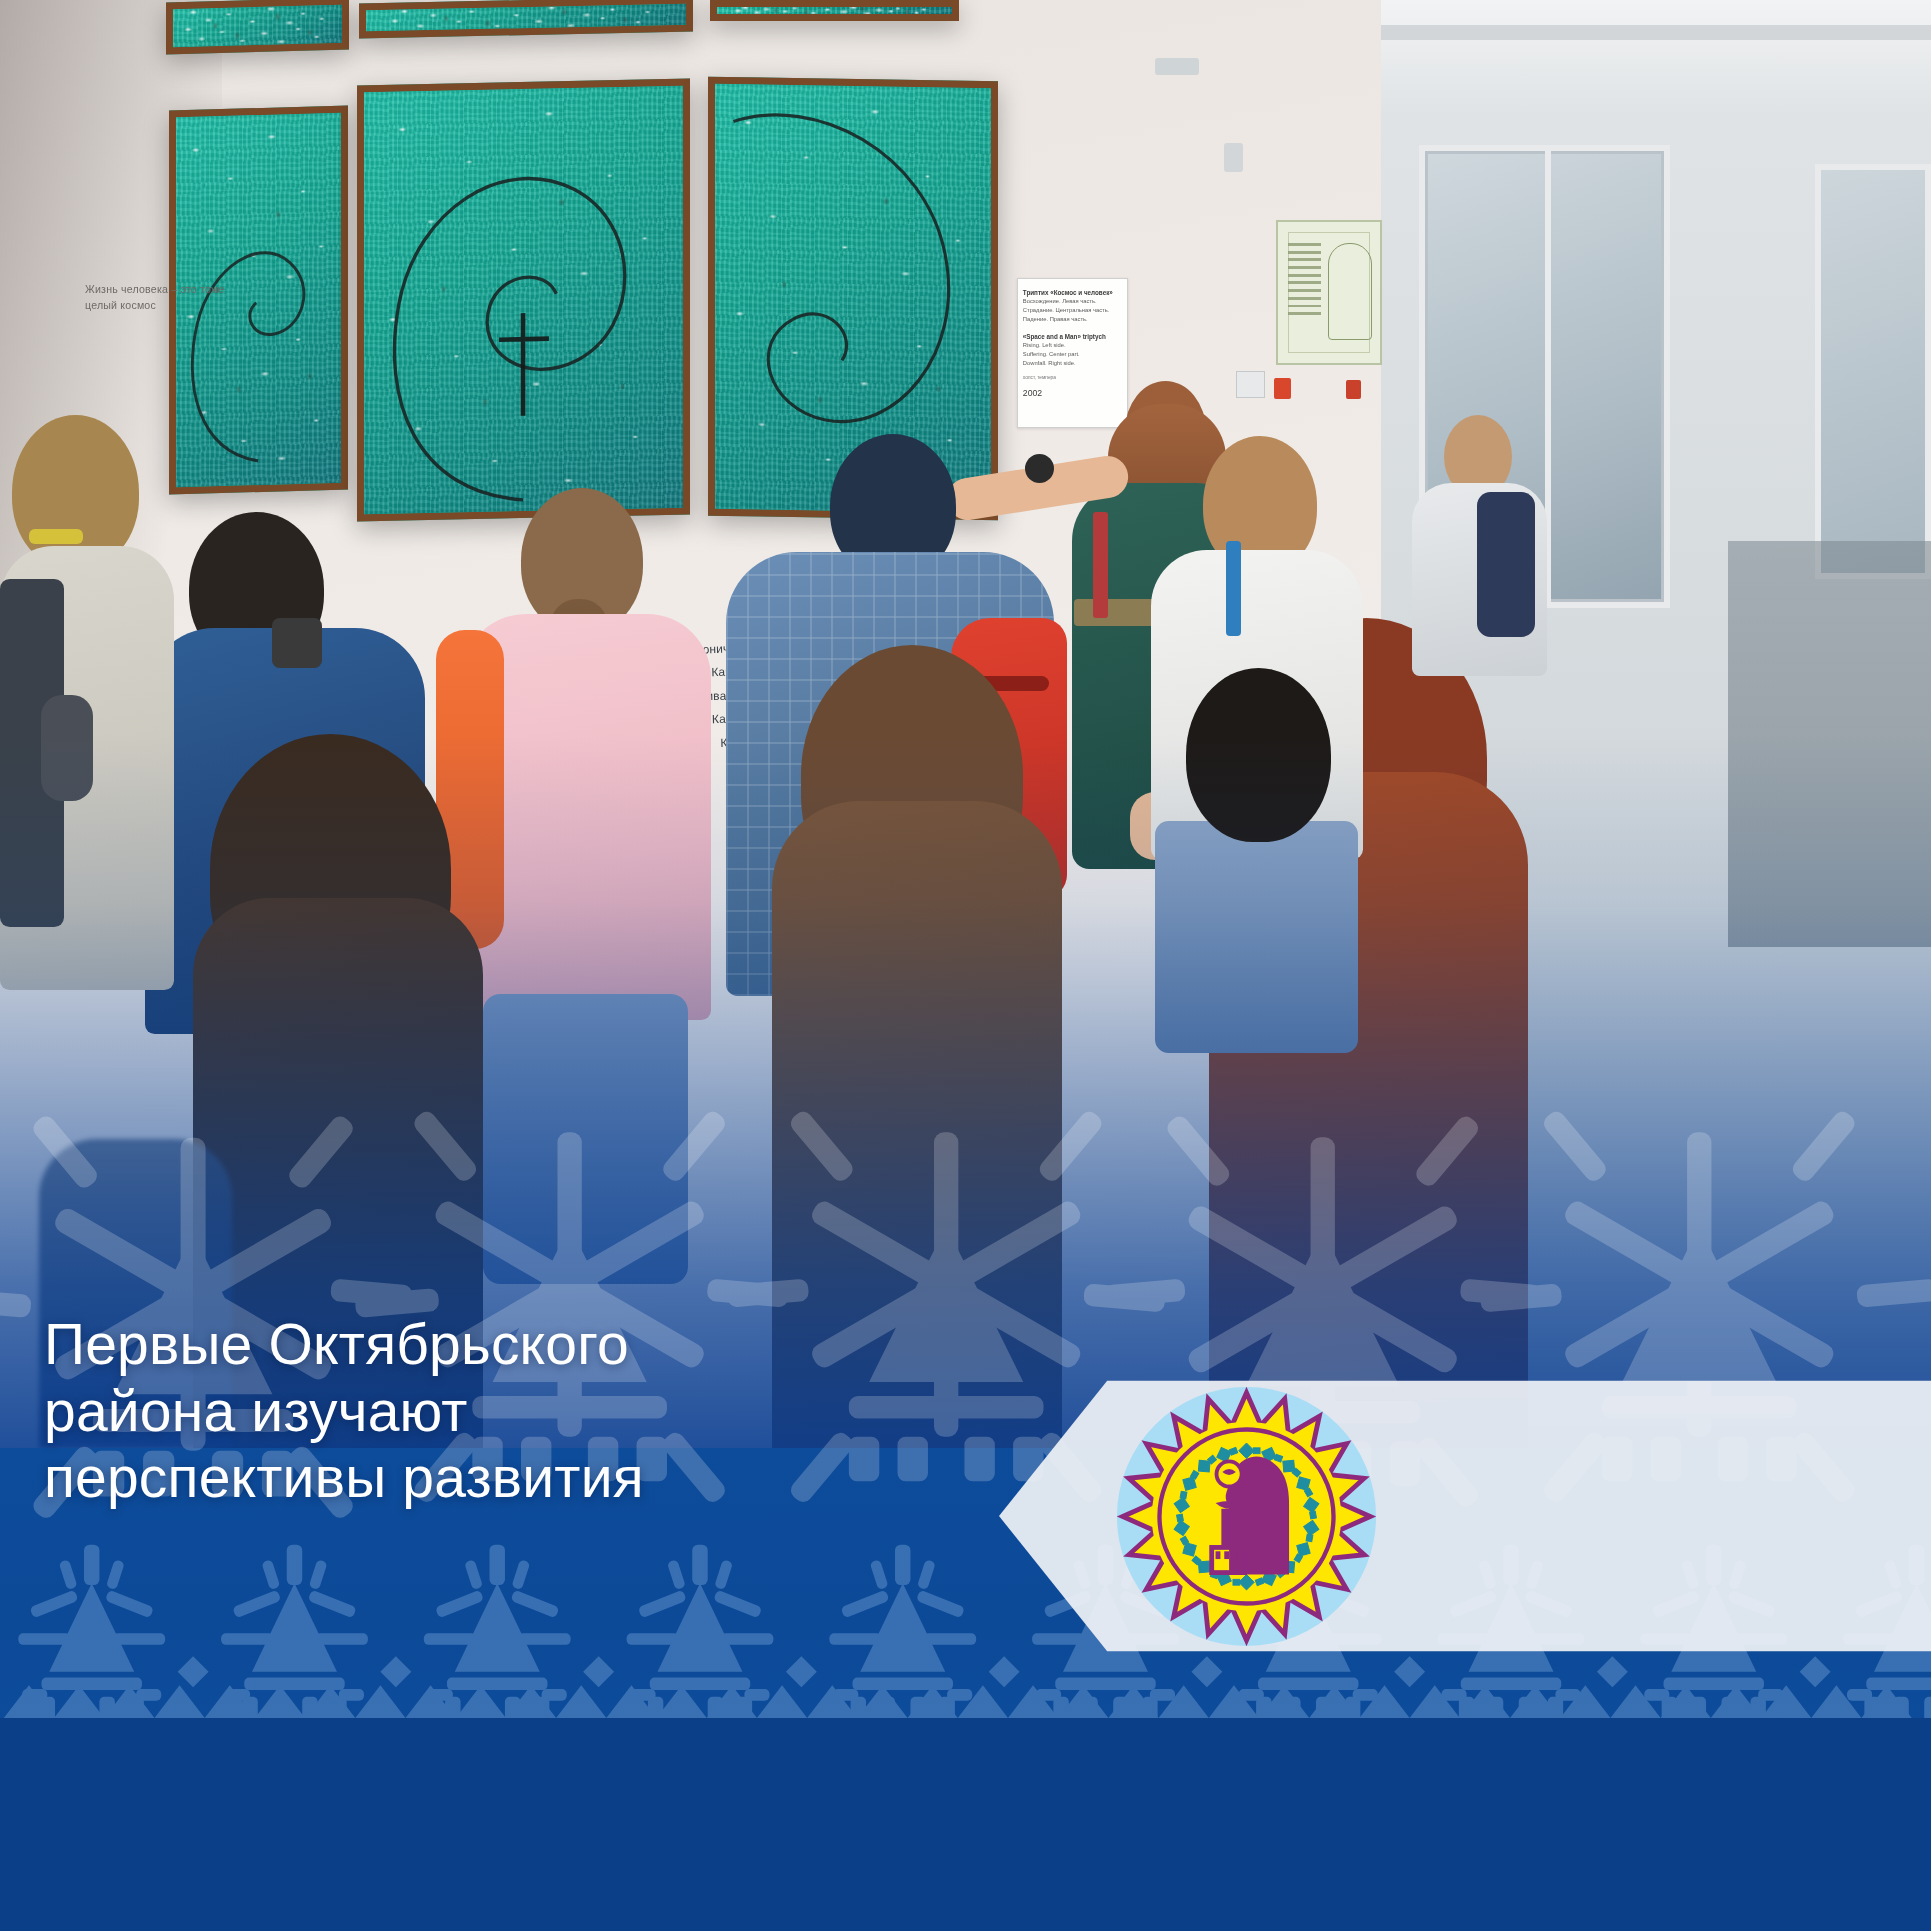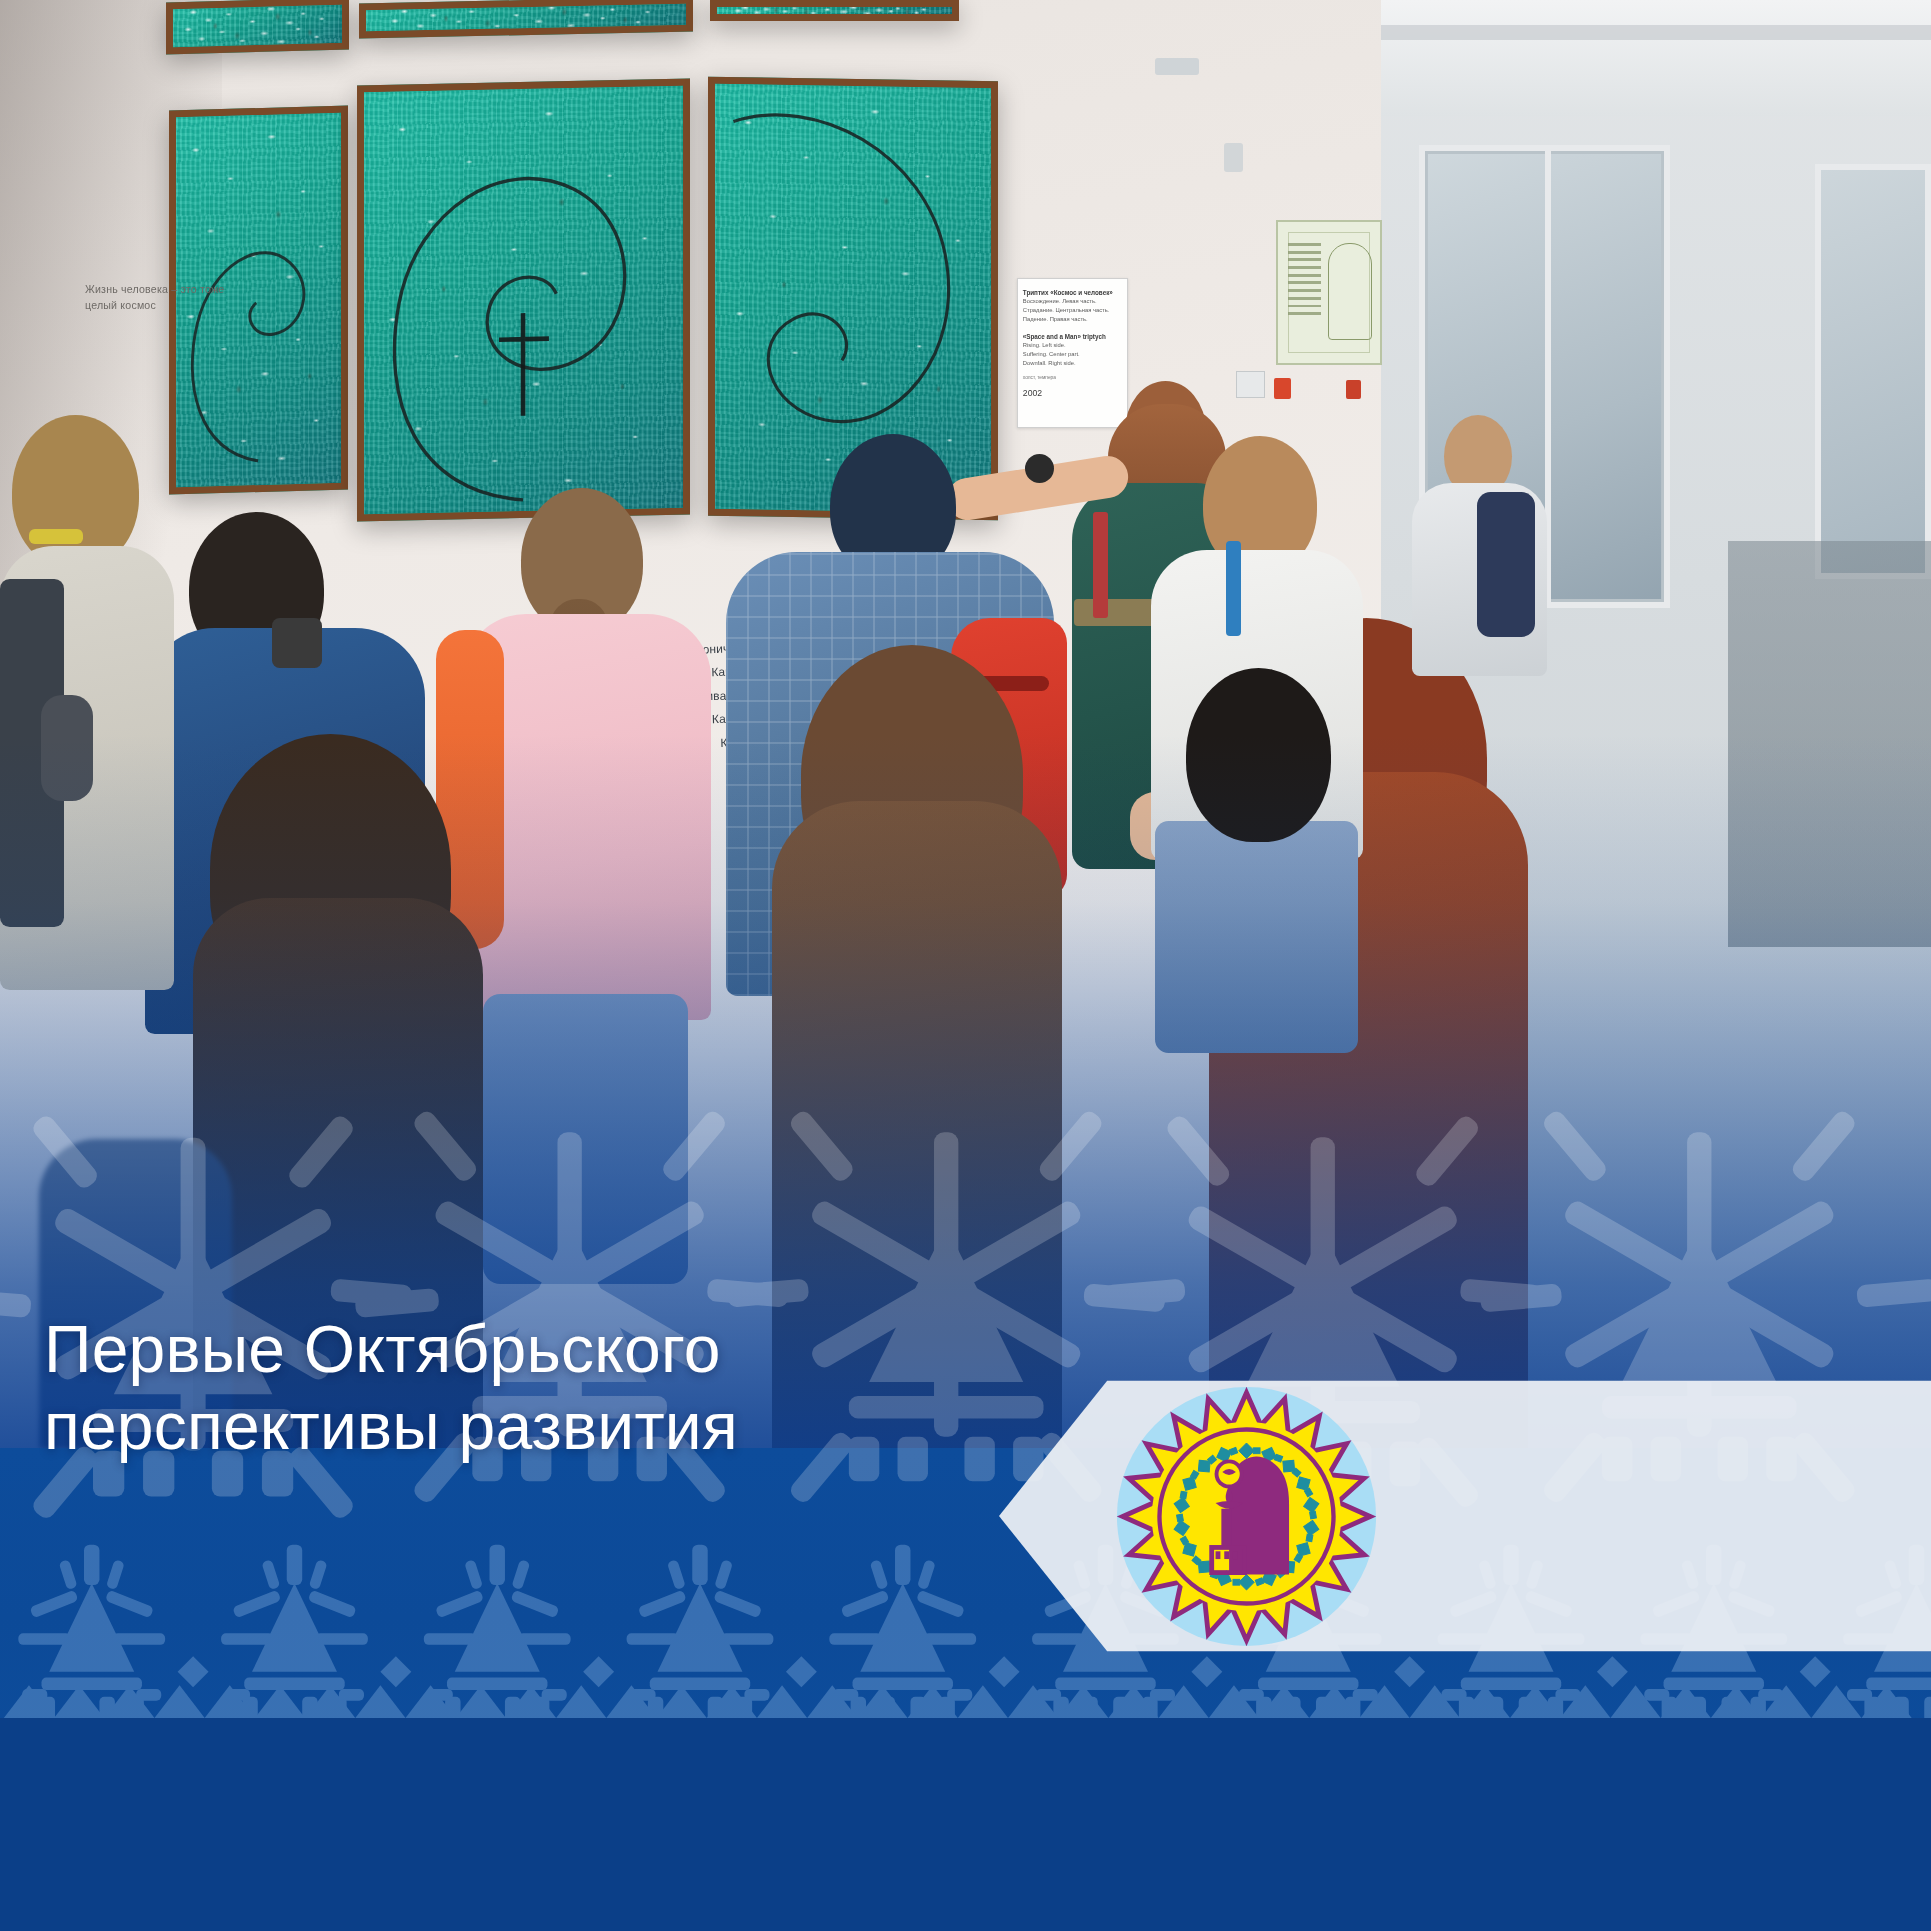--- a/index.html
+++ b/index.html
@@ -127,21 +127,21 @@
        opacity:.20; pointer-events:none; }
   .flakes svg{ width:100%; height:100%; }
 
   
   .ornament{ position:absolute; left:0; bottom:0; width:1931px; height:183px;
        opacity:.30; }
   .ornament svg{ width:100%; height:100%; }
 
   
   .headline{ position:absolute; left:44px; top:1311px; width:1043px;
-       color:#ffffff; font-size:66px; line-height:1.17; font-weight:400;
+       color:#ffffff; font-size:57px; line-height:1.17; font-weight:400;
        letter-spacing:0.2px; text-shadow:0 1.9px 9.7px rgba(0,20,60,.45); }
 
   
   .banner{ position:absolute; left:999px; top:1371px; width:932px; height:290px; }
   .banner-shape{ position:absolute; inset:0; }
   .banner-shape svg{ width:100%; height:100%; }
   .emblem{ position:absolute; left:116px; top:13.5px; width:263px; height:263px; }
   .emblem svg{ width:100%; height:100%; }
 </style>
 </head>
@@ -457,20 +457,21 @@
         <use href="#zig" transform="translate(1798,156)"></use>
         <use href="#zig" transform="translate(1850,156)"></use>
         <use href="#zig" transform="translate(1902,156)"></use>
         <use href="#zig" transform="translate(1954,156)"></use>
       </g>
     </svg>
   </div>
 
   <div class="headline">
     <div>Первые Октябрьского</div>
+    <div>района изучают</div>
     <div>перспективы развития</div>
   </div>
 
   <div class="banner">
     <div class="banner-shape">
       <svg viewBox="0 0 965 300" preserveAspectRatio="none">
         <polygon points="0,150 112,10 965,10 965,290 112,290" fill="#eef1f5" fill-opacity="0.93"></polygon>
       </svg>
     </div>
 

